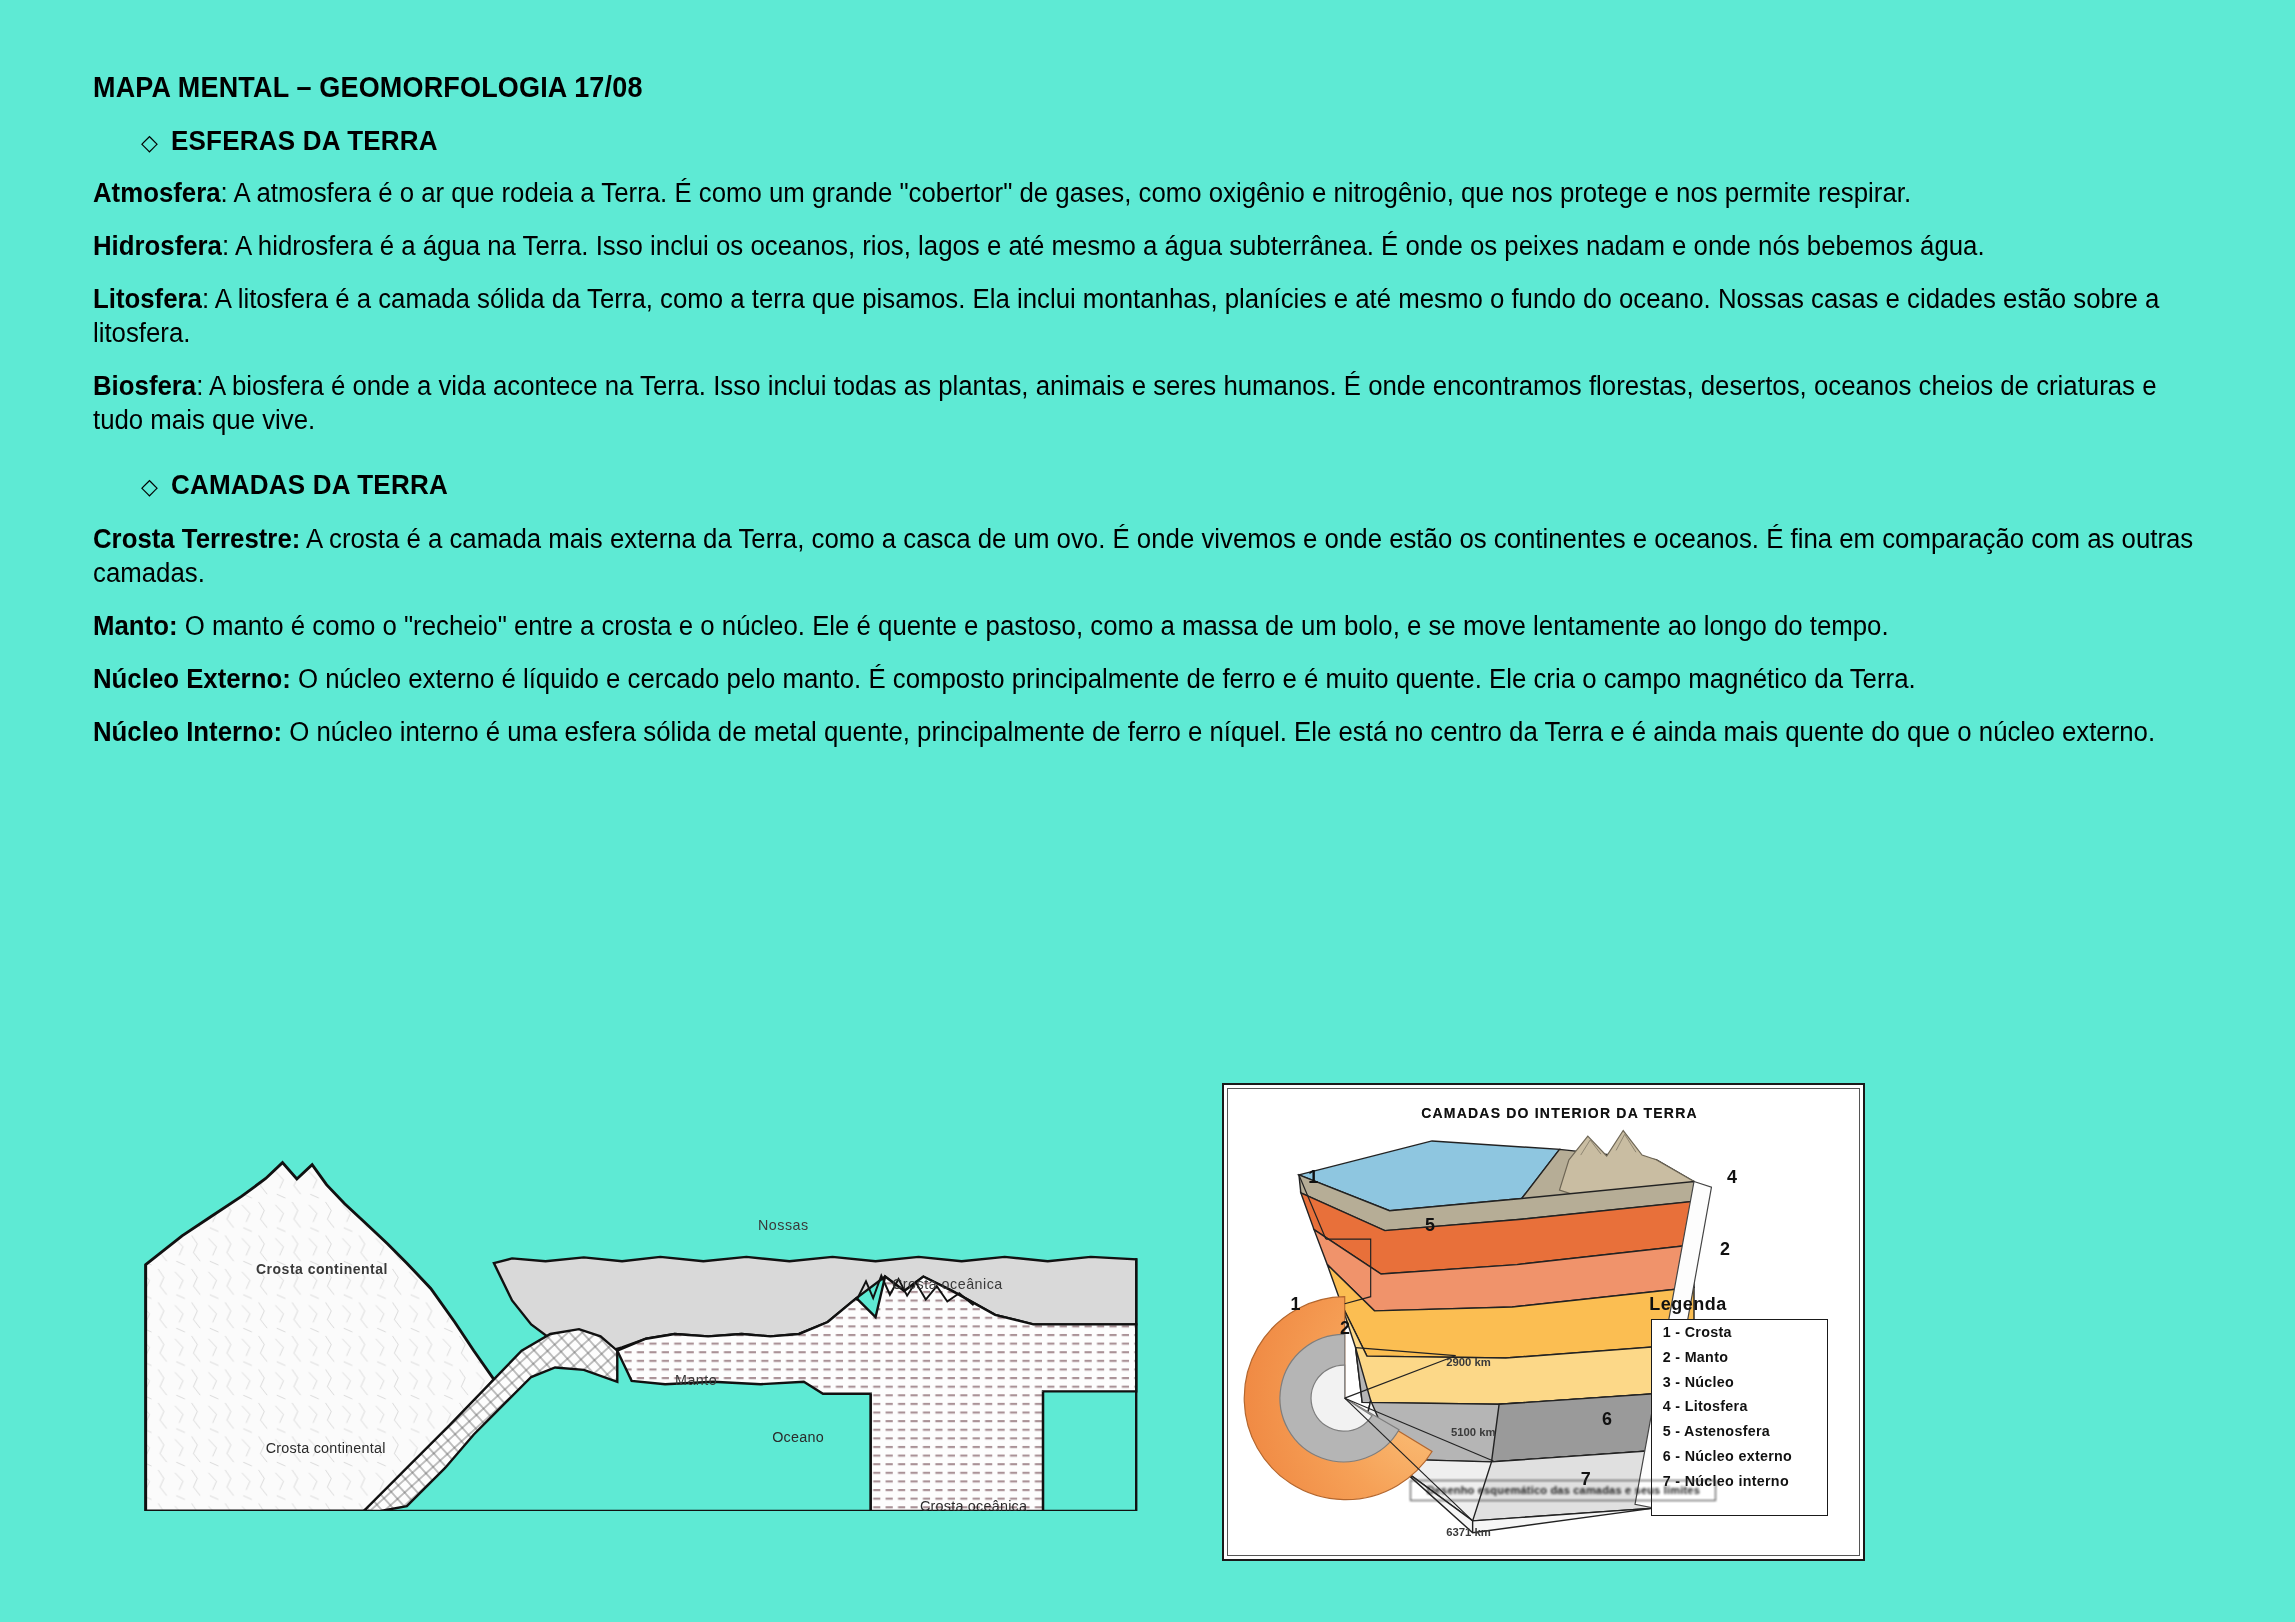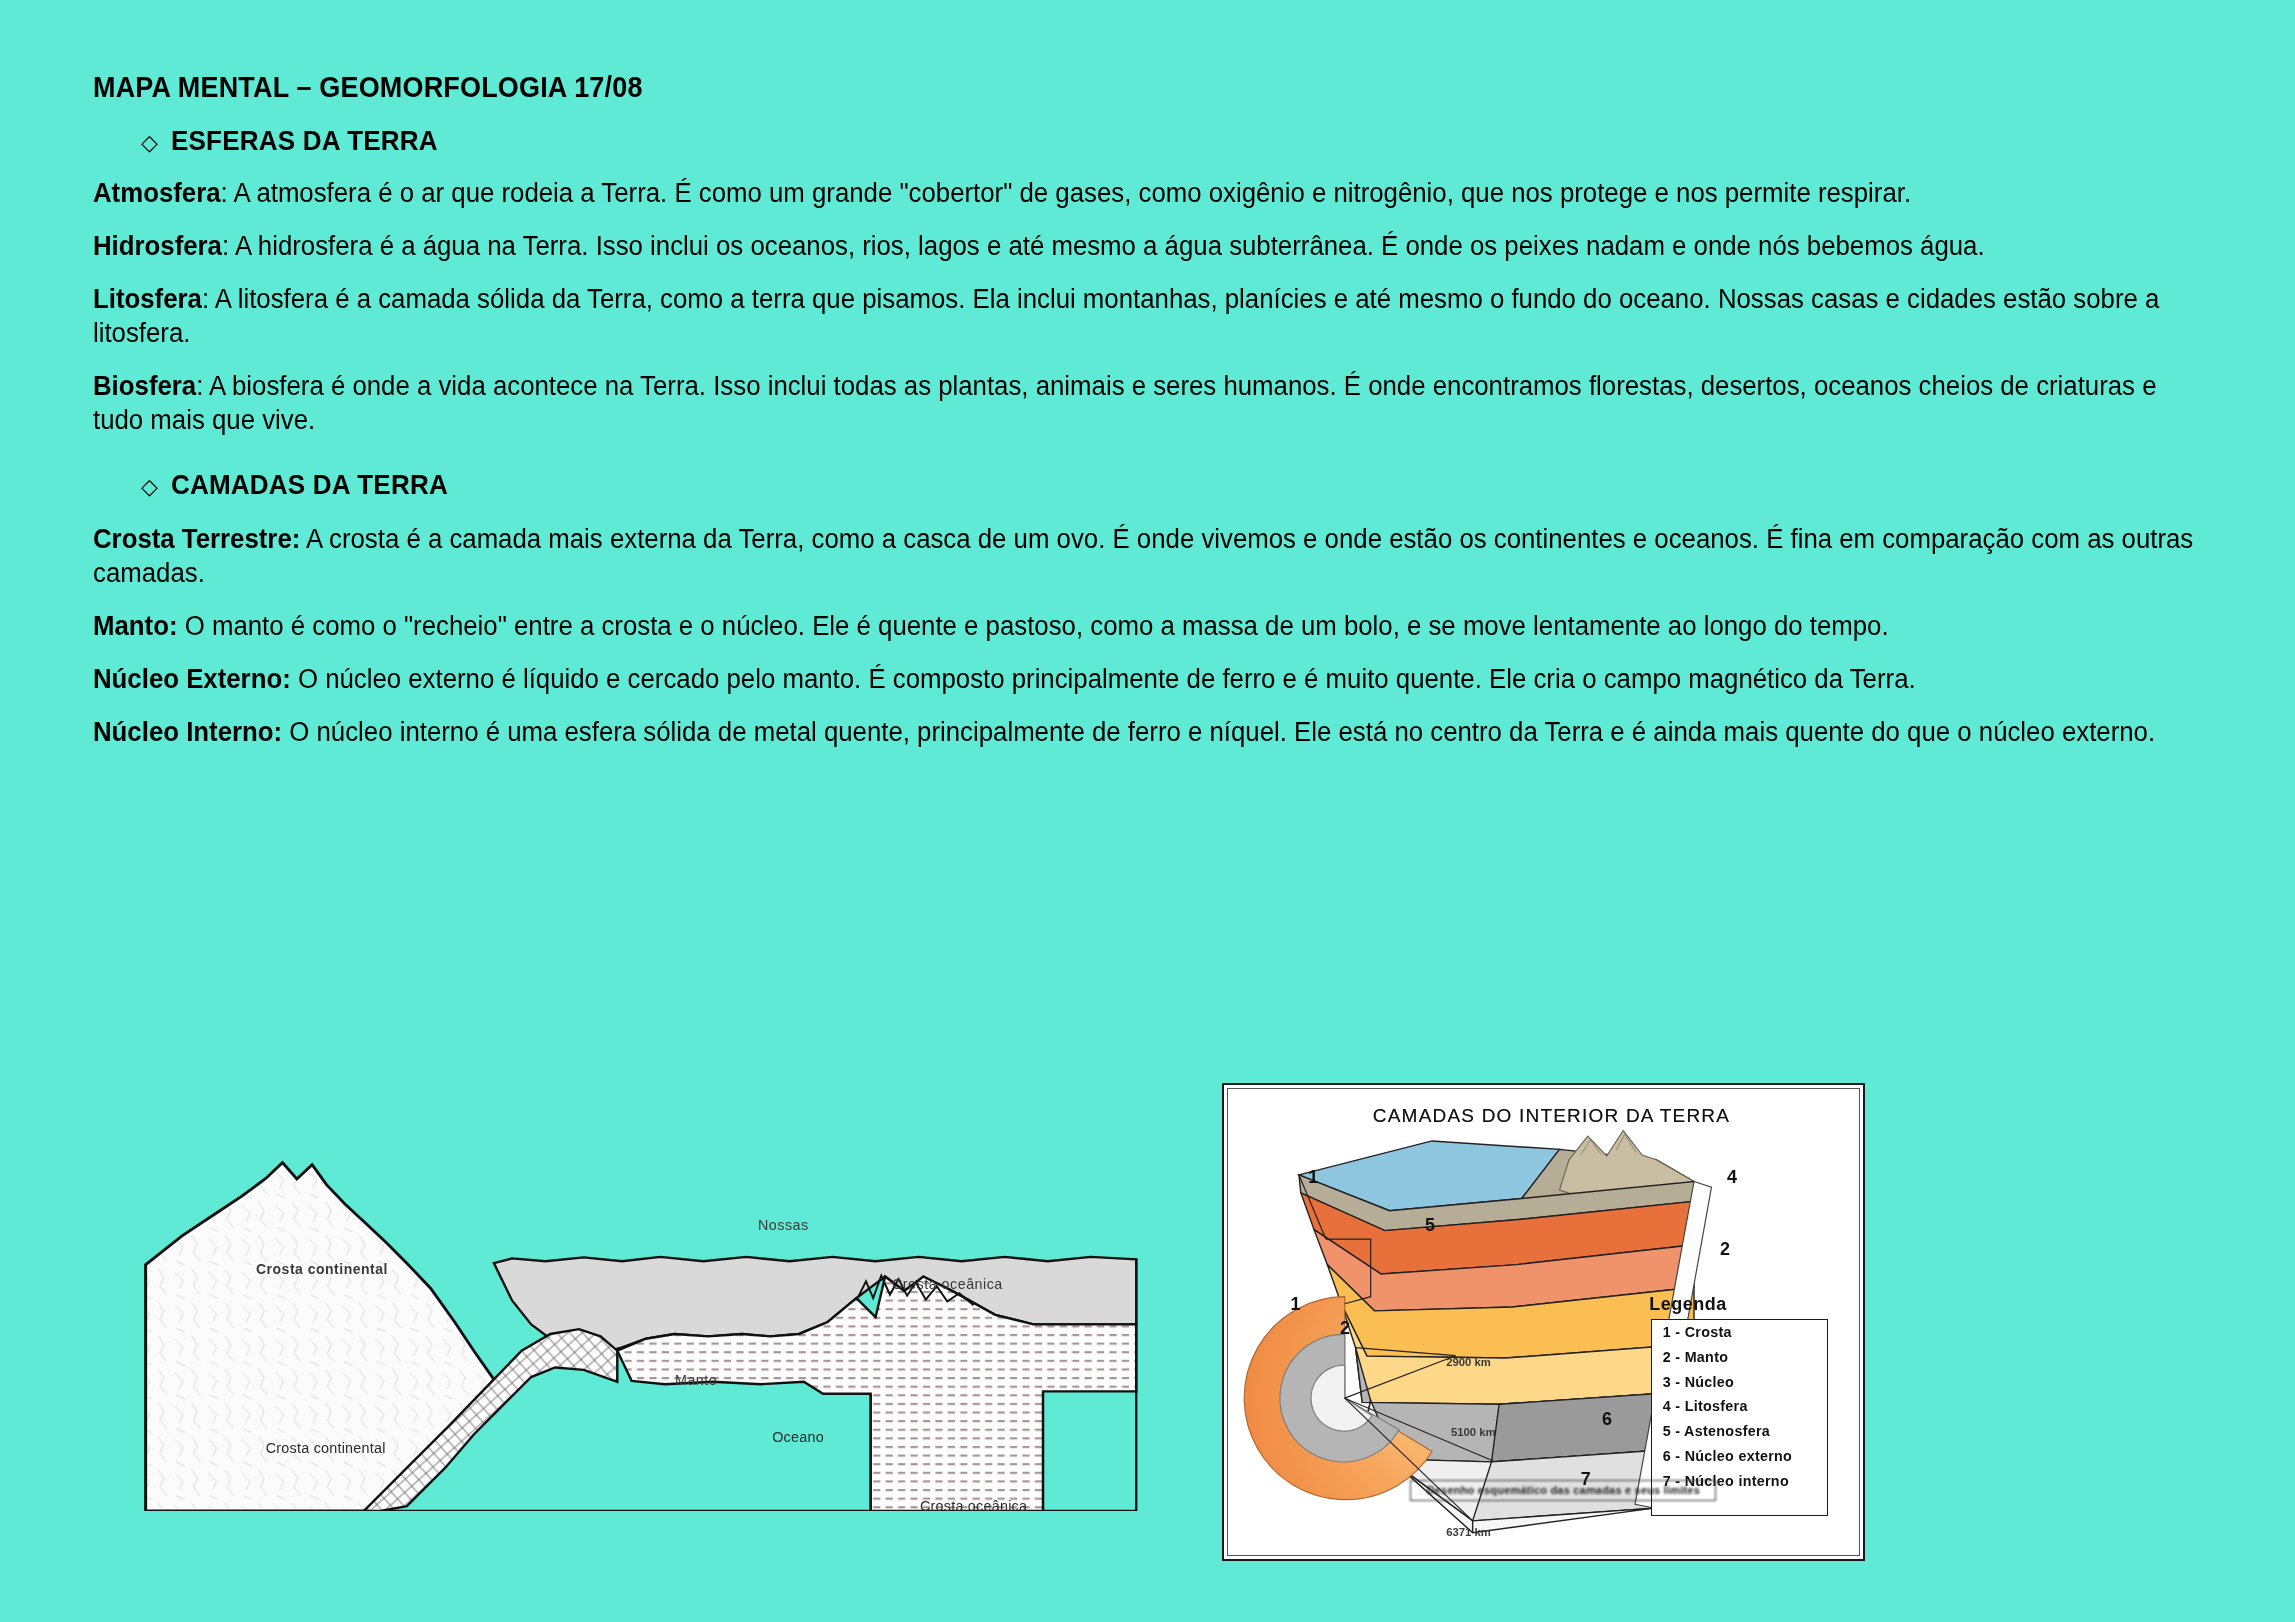--- a/index.html
+++ b/index.html
@@ -122,26 +122,26 @@
     position: absolute;
     inset: 3.3px;
     border: 1px solid #555;
     box-sizing: border-box;
     overflow: hidden;
   }
   .fig-right svg { display: block; width: 100%; height: 100%; }
 
   .fig-title {
     position: absolute;
-    left: 8px;
+    left: 16px;
     top: 15.3px;
     width: 100%;
     text-align: center;
-    font-size: 19px;
-    font-weight: normal;
+    font-size: 14px;
+    font-weight: bold;
     letter-spacing: 1.2px;
     color: #111;
     filter: blur(0.4px);
     text-shadow: 0 0 0.5px rgba(0,0,0,0.55);
   }
 
   .legend-title {
     position: absolute;
     left: 421px;
     top: 205px;

